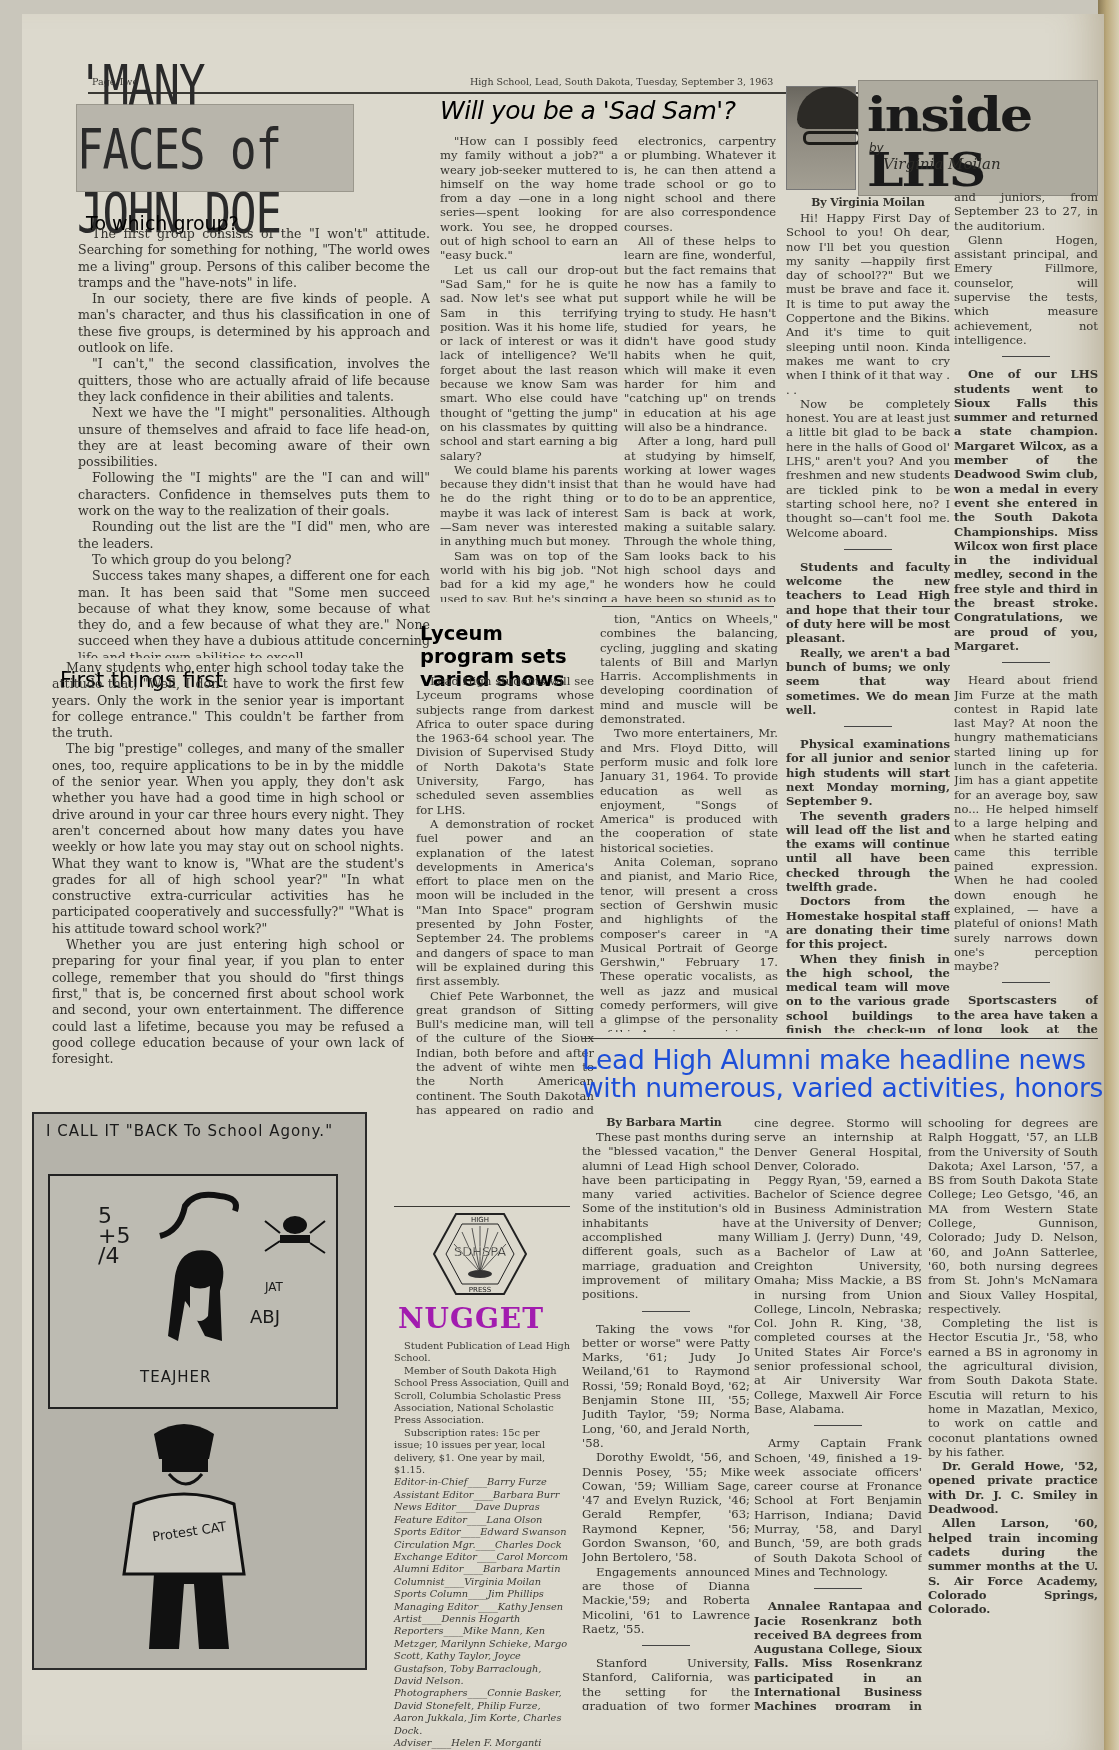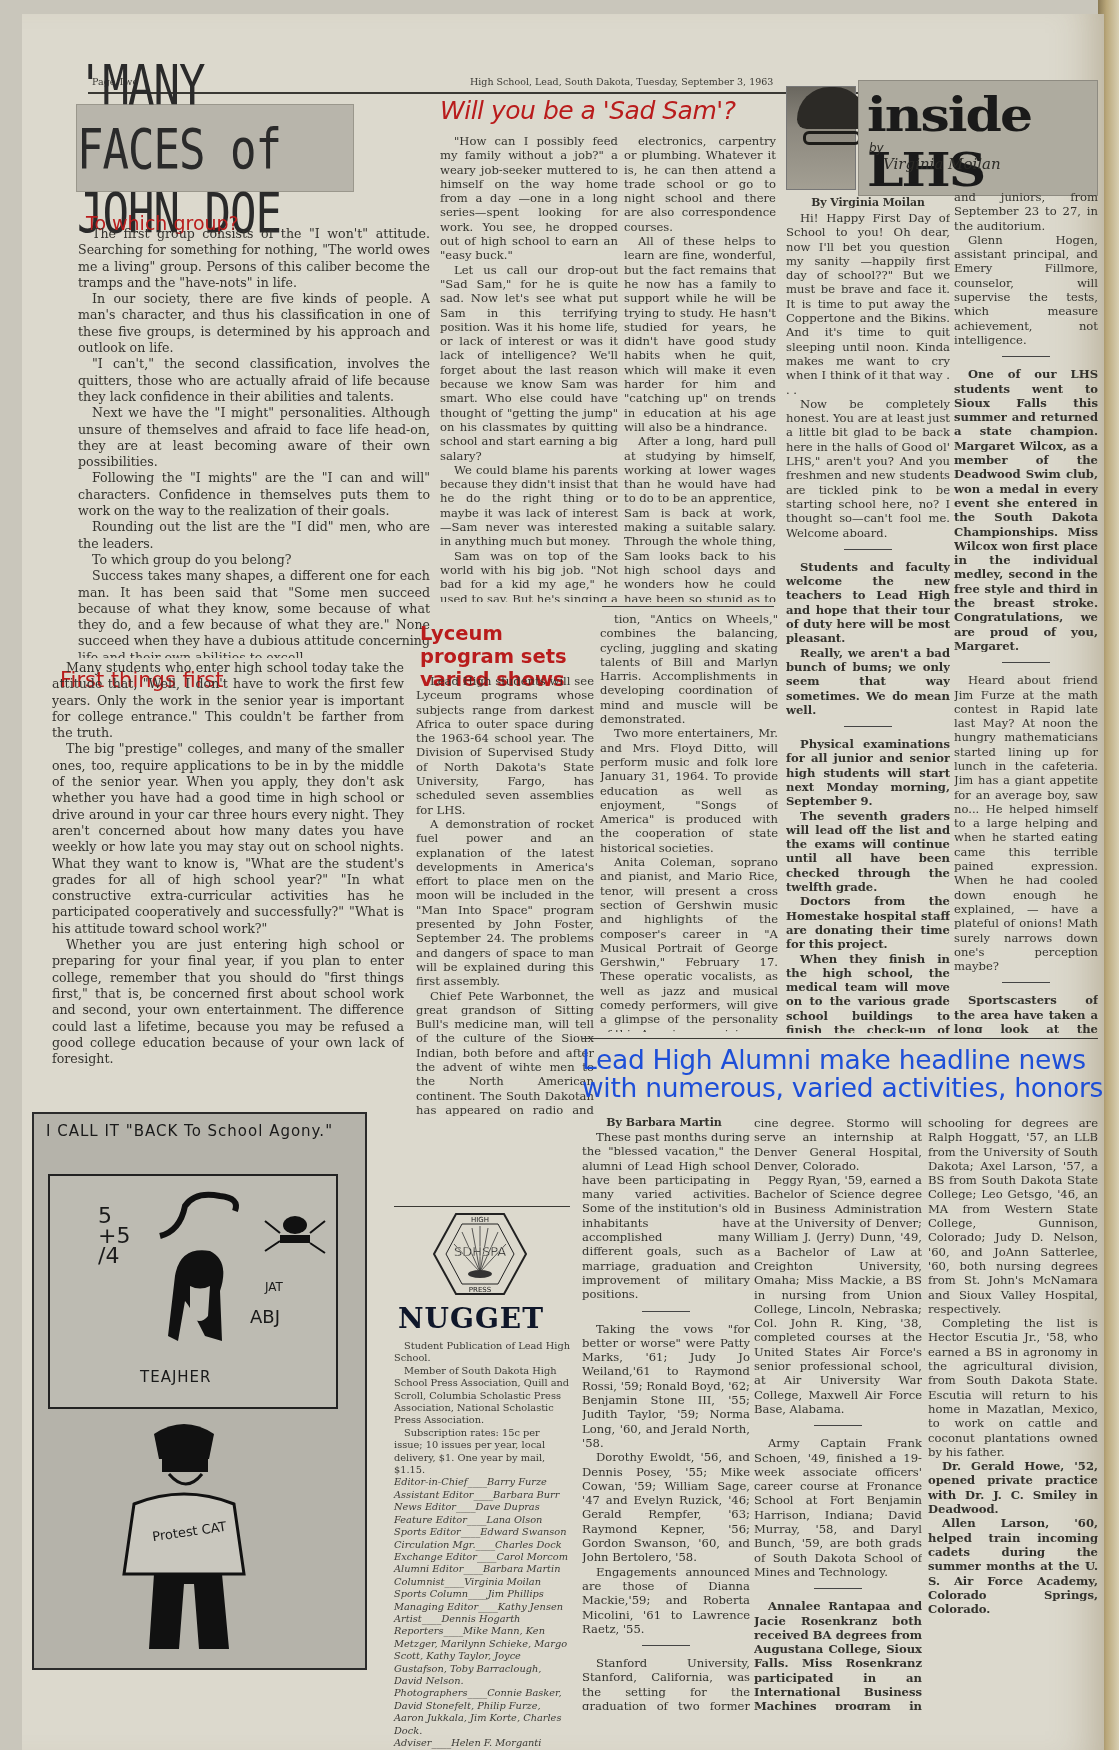--- a/index.html
+++ b/index.html
@@ -8,33 +8,33 @@
   .page{position:absolute;left:22px;top:14px;width:1082px;height:1736px;background:#dcd9cd;box-shadow:inset -40px 0 40px -30px rgba(120,100,60,.35)}
   .spine{position:absolute;left:1098px;top:0;width:21px;height:1750px;background:linear-gradient(90deg,#8a7a55,#b9a77a 40%,#d8cfb2)}
   .folio{position:absolute;top:76px;font-size:9.5px;color:#3a3934}
   .rule{position:absolute;background:#3a3934}
   .col{position:absolute;font-size:11.6px;line-height:14.3px;text-align:justify;hyphens:auto;color:#33322d}
   .col p{text-indent:14px;margin:0}
   .col p.noi{text-indent:0}
   .col .bold{font-weight:bold}
   .col .sep{width:48px;height:1px;background:#444;margin:9px auto 10px}
   .lede{font-size:12.6px;line-height:16.3px}
-  .h-sans{font-family:"DejaVu Sans",sans-serif;color:#b91c1c}
+  .h-sans{font-family:"DejaVu Sans",sans-serif;color:#000000}
   .banner{position:absolute;background:#b8b5ab;border:1px solid #9a978c;display:flex;align-items:center;justify-content:center}
   .banner span{font-family:"DejaVu Sans Mono",monospace;font-size:44px;letter-spacing:-1px;color:#2a2a2a;transform:scaleY(1.25)}
   .headline{position:absolute;font-family:"DejaVu Sans",sans-serif;color:#1d4ed8;line-height:1.05}
   .photo{position:absolute;background:linear-gradient(180deg,#6a675f,#8c887e 40%,#a39f93);border:1px solid #777}
   .hair{position:absolute;left:10px;top:0;width:70px;height:42px;border-radius:34px 34px 10px 10px;background:#2c2a26}
   .glasses{position:absolute;left:16px;top:44px;width:58px;height:14px;border:3px solid #1d1c19;border-radius:6px}
   .inside-banner{position:absolute;background:#aeab9f;border:1px solid #8e8b81}
   .cartoon{position:absolute;background:#b5b3aa;border:2px solid #2b2b2b}
   .board{position:absolute;border:2px solid #222;background:#bdbbb2}
   .hand{font-family:"DejaVu Sans",sans-serif;color:#1a1a1a;position:absolute}
   .seal{position:absolute;width:96px;height:84px}
-  .masthead-title{position:absolute;font-family:"DejaVu Serif",serif;font-size:28px;font-weight:bold;letter-spacing:1px;color:#0f172a}
+  .masthead-title{position:absolute;font-family:"DejaVu Serif",serif;font-size:28px;font-weight:bold;letter-spacing:1px;color:#a21caf}
   .staff{position:absolute;font-size:9.8px;line-height:12.4px;color:#3a3934}
   .staff .it{font-style:italic}
   .staff p{text-indent:10px}
   .clip{overflow:hidden}
 </style>
 </head>
 <body>
 
 <div class="spine"></div>
 <div class="page"></div>

